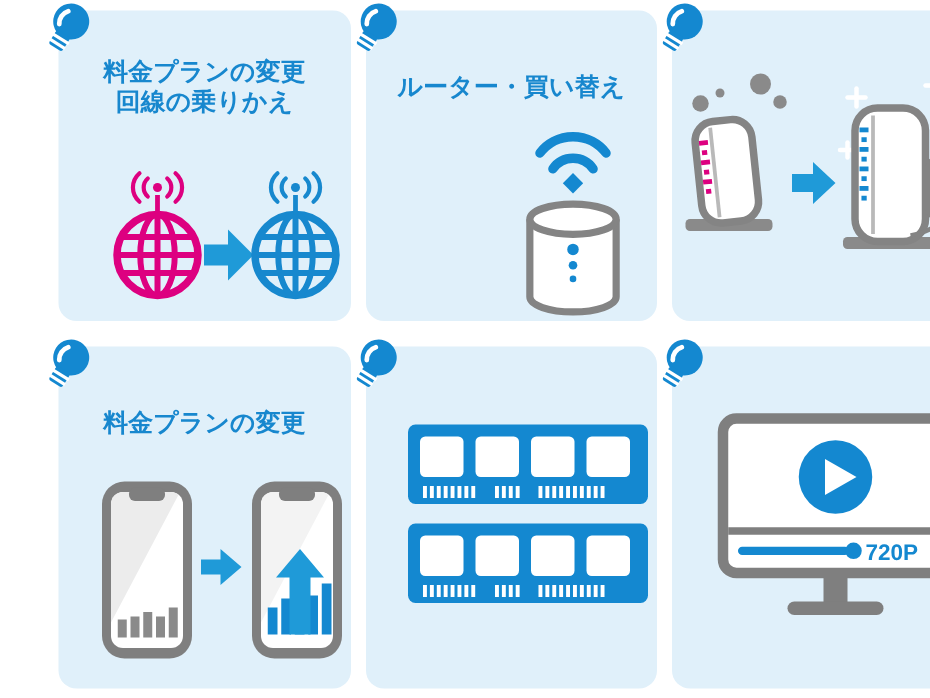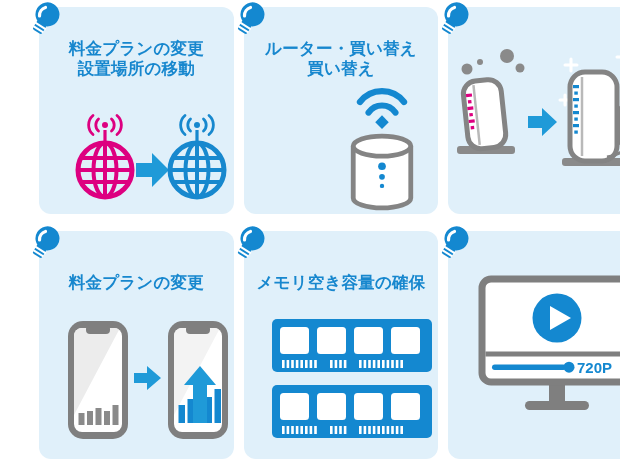--- a/index.html
+++ b/index.html
@@ -57,42 +57,41 @@
 </svg>
 
 <div class="grid">
 
   <div class="card">
     <svg class="bulb" viewBox="0 0 30 40">
         <use href="#bulb-shape" xlink:href="#bulb-shape"></use>
       </svg>
     <div class="card-title">
       <div>料金プランの変更</div>
-      <div>設置場所の移動</div>
+      <div>回線の乗りかえ</div>
     </div>
     <div class="illus">
       <svg width="166" height="112" viewBox="0 0 166 112">
         <g style="color:#dd0080" transform="translate(37,79)">
           <use href="#globe" xlink:href="#globe"></use>
         </g>
         <polygon fill="#1f9ad8" points="68,72 84,72 84,62 101,79 84,96 84,86 68,86"></polygon>
         <g style="color:#1788ce" transform="translate(129,79)">
           <use href="#globe" xlink:href="#globe"></use>
         </g>
       </svg>
     </div>
   </div>
 
   <div class="card">
     <svg class="bulb" viewBox="0 0 30 40">
         <use href="#bulb-shape" xlink:href="#bulb-shape"></use>
       </svg>
     <div class="card-title">
       <div>ルーター・買い替え</div>
-      <div>買い替え</div>
     </div>
     <div class="illus">
       <svg width="112" height="140" viewBox="0 0 112 146">
         <g stroke="#1488d0" fill="none" stroke-linecap="round">
           <path d="M 33 24 A 29 29 0 0 1 79 24" stroke-width="6.5"></path>
           <path d="M 42 35 A 17 17 0 0 1 70 35" stroke-width="6.5"></path>
           <rect x="51" y="40" width="10" height="10" transform="rotate(45 56 45)" fill="#1488d0" stroke="none"></rect>
         </g>
         <g>
           <path d="M 26 70 L 26 124 A 30 10.5 0 0 0 86 124 L 86 70" fill="#ffffff" stroke="#848484" stroke-width="5"></path>
@@ -216,24 +215,20 @@
           <polygon fill="#1f9ad8" points="131,108 131,70 122,70 138,51 154,70 145,70 145,108"></polygon>
         </g>
       </svg>
     </div>
   </div>
 
   <div class="card">
     <svg class="bulb" viewBox="0 0 30 40">
         <use href="#bulb-shape" xlink:href="#bulb-shape"></use>
       </svg>
-    <div class="card-title">
-      <div>メモリ空き容量の確保</div>
-      <div></div>
-    </div>
     <div class="illus">
       <svg width="172" height="128" viewBox="0 0 172 128">
         <g>
           <rect x="6" y="2" width="160" height="53" rx="5" fill="#1488d0"></rect>
           <g fill="#ffffff">
             <rect x="14" y="10" width="29" height="27" rx="3.5"></rect>
             <rect x="51" y="10" width="29" height="27" rx="3.5"></rect>
             <rect x="88" y="10" width="29" height="27" rx="3.5"></rect>
             <rect x="125" y="10" width="29" height="27" rx="3.5"></rect>
             <rect x="16" y="43" width="2.6" height="8"></rect>

